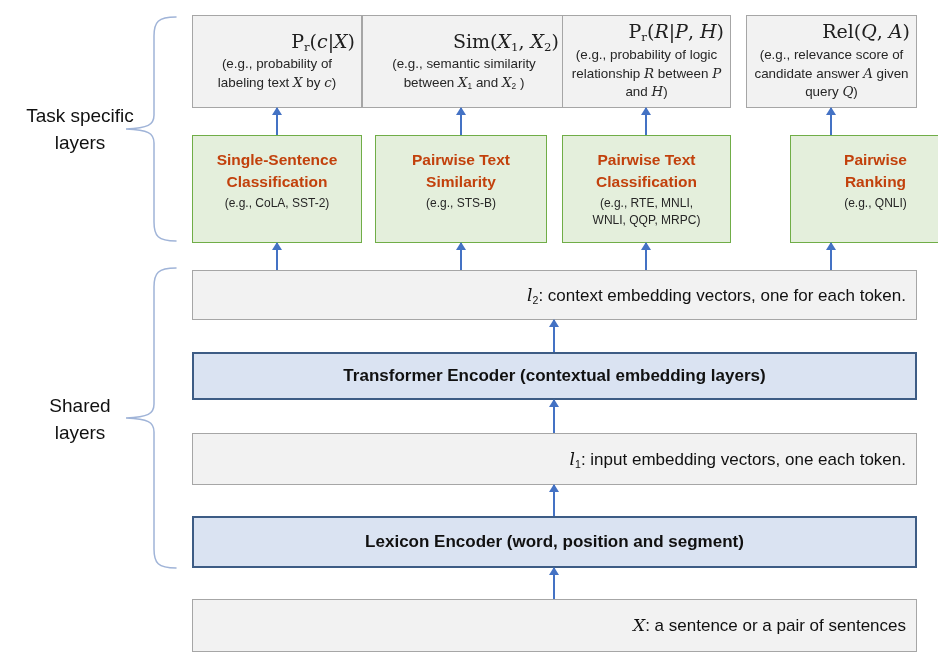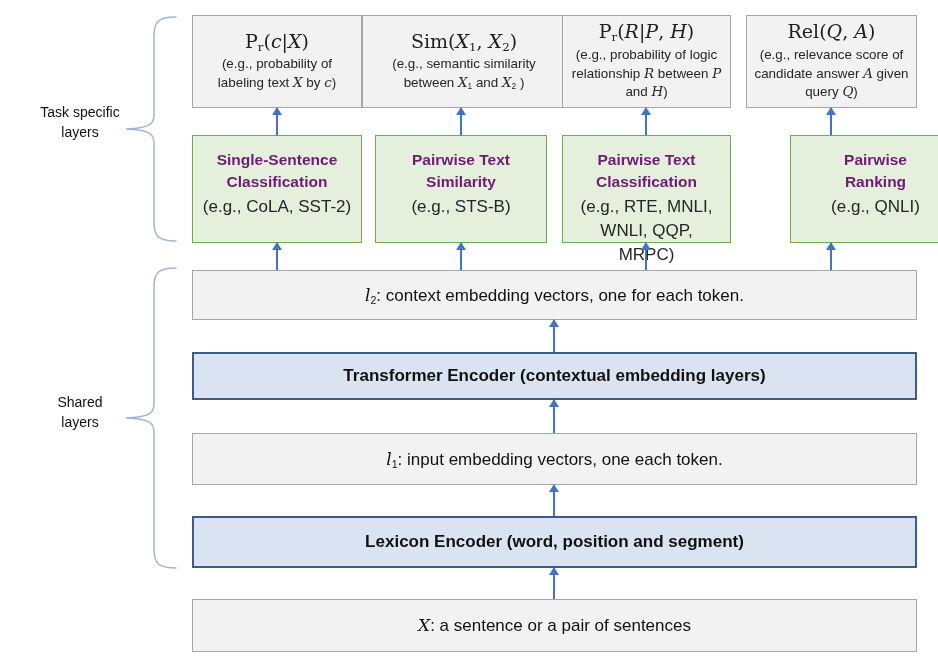--- a/index.html
+++ b/index.html
@@ -13,21 +13,21 @@
     overflow: hidden;
   }
   .box {
     position: absolute;
     box-sizing: border-box;
     display: flex;
     flex-direction: column;
     align-items: center;
     text-align: center;
   }
-  .gbox  { background: var(--gray-fill, #f2f2f2);  border: 1.5px solid var(--gray-border, #a6a6a6); }
+  .gbox  { background: var(--gray-fill, #f2f2f2);  border: 1.5px solid var(--gray-border, #a6a6a6); align-items: flex-end; }
   .greenbox { background: var(--green-fill, #e4efdc); border: 1.5px solid var(--green-border, #70ad47); }
   .bluebox  { background: var(--blue-fill, #dae3f2);  border: 2px solid var(--blue-border, #3d5c85); }
 
   .output { justify-content: center; padding: 4px 6px; }
   .formula {
     font-family: "DejaVu Serif", serif;
     font-size: 19px;
     line-height: 1.15;
     margin-bottom: 3px;
     color: #202020;
@@ -37,40 +37,40 @@
     line-height: 1.38;
     color: #262626;
   }
 
   .task { justify-content: flex-start; padding: 13px 8px 6px 8px; }
   .task-title {
     font-weight: bold;
     font-size: 15.5px;
     line-height: 1.42;
     white-space: pre-line;
-    color: #701a75;
+    color: #c2410c;
   }
   .task-ex {
-    font-size: 17px;
+    font-size: 12px;
     line-height: 1.4;
     margin-top: 2px;
     white-space: pre-line;
     color: #262626;
   }
 
   .wide { left: 192px; width: 725px; justify-content: center; padding: 12px 10px; }
   .wide-text { font-size: 17px; color: #111; }
   .wide-text.bold { font-weight: bold; }
 
   .rt-i { font-family: "DejaVu Serif", serif; font-style: italic; }
   .rt-sub { font-size: 0.62em; vertical-align: -0.25em; line-height: 0; }
 
   .side-label {
     position: absolute;
-    font-size: 14px;
+    font-size: 19px;
     line-height: 1.4;
     text-align: center;
     white-space: pre-line;
     color: #111;
   }
 
   .arrow {
     position: absolute;
     width: 2px;
     background: var(--arrow, #4472c4);

